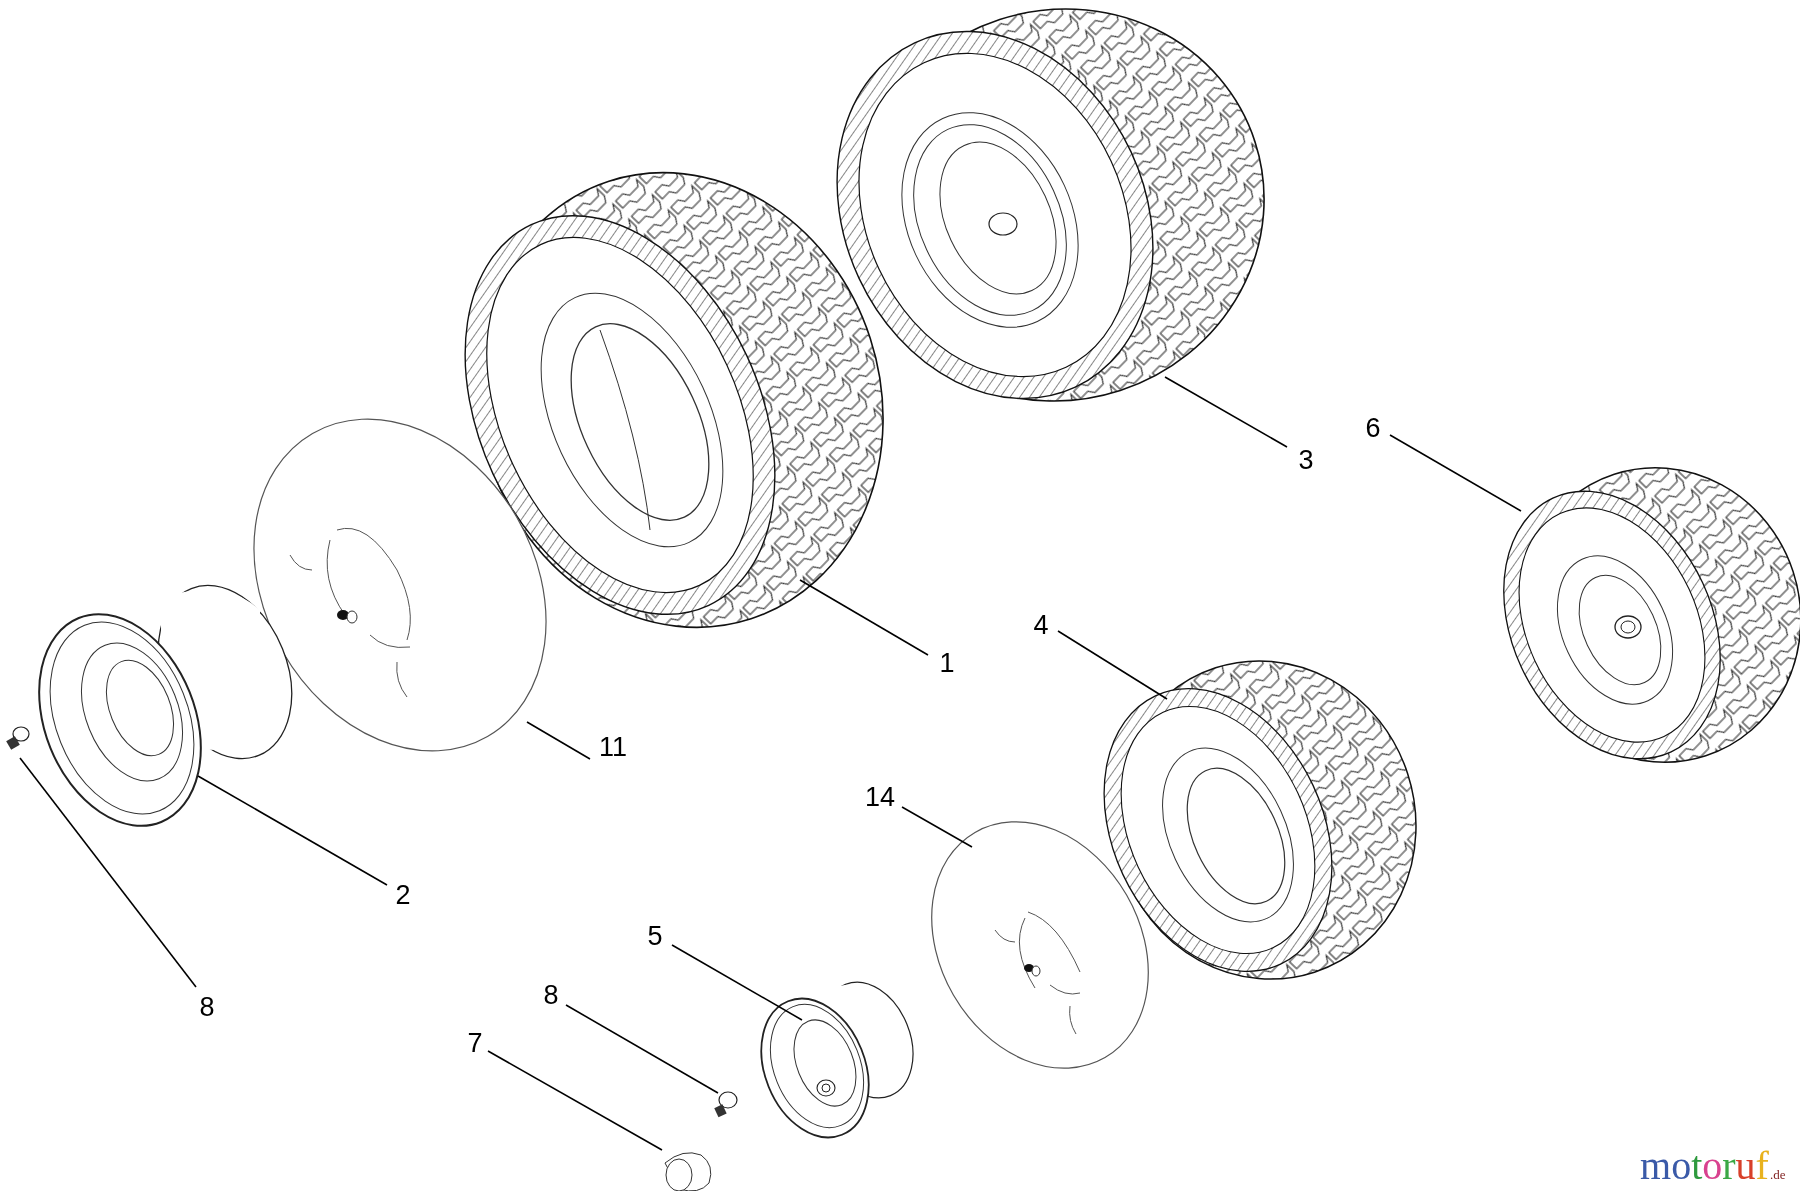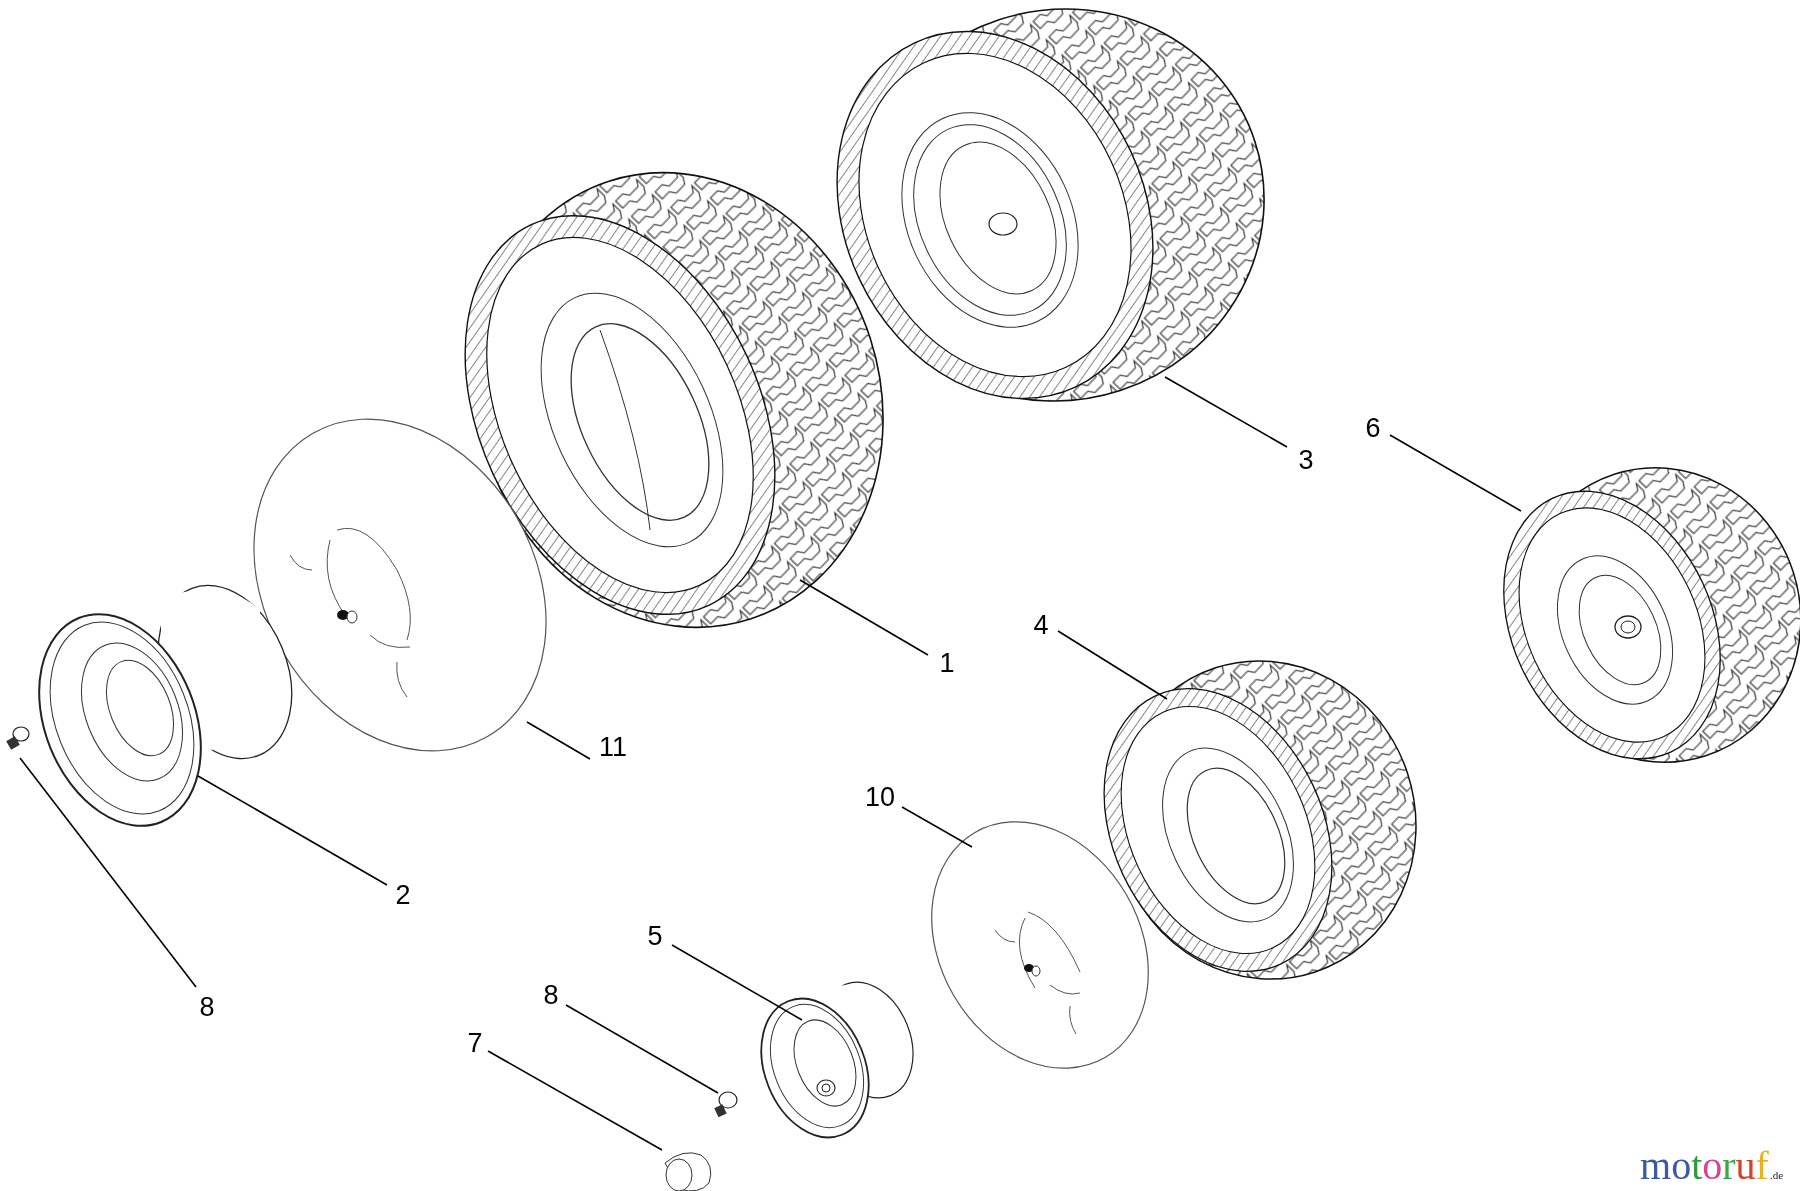--- a/index.html
+++ b/index.html
@@ -1,21 +1,21 @@
 <!DOCTYPE html>
 <html><head>
 <meta charset="utf-8">
 <style>
   html, body { margin: 0; padding: 0; background: #ffffff; }
   body { width: 1800px; height: 1191px; position: relative; overflow: hidden; font-family: "Liberation Sans", sans-serif; }
   #diagram { position: absolute; left: 0; top: 0; width: 1800px; height: 1191px; }
   .callout { position: absolute; font-family: "Liberation Sans", sans-serif; font-size: 27px; color: #000; line-height: 1; transform: translate(-50%, -50%); }
   .logo { position: absolute; left: 1640px; top: 1142px; font-family: "Liberation Serif", serif; font-size: 40px; letter-spacing: 0px; white-space: nowrap; }
   .logo span { display: inline-block; }
-  .logo .tld { font-size: 11px; color: #0f172a; margin-left: 1px; }
+  .logo .tld { font-size: 13px; color: #7f1d1d; margin-left: 1px; }
 </style>
 </head>
 <body>
 
 <svg id="diagram" viewBox="0 0 1800 1191" xmlns="http://www.w3.org/2000/svg">
   <defs>
     <pattern id="tread" width="34" height="22" patternUnits="userSpaceOnUse" patternTransform="rotate(-28)">
       <rect width="34" height="22" fill="#fff"></rect>
       <path d="M1 4 h10 l4 6 h12 l4 -6 v10 l-4 6 h-12 l-4 -6 h-10 z" fill="none" stroke="#222" stroke-width="1.1"></path>
     </pattern>
@@ -135,18 +135,18 @@
 
 <div class="callout" style="left:947px;top:663px;">1</div>
 <div class="callout" style="left:403px;top:895px;">2</div>
 <div class="callout" style="left:1306px;top:460px;">3</div>
 <div class="callout" style="left:1041px;top:625px;">4</div>
 <div class="callout" style="left:655px;top:936px;">5</div>
 <div class="callout" style="left:1373px;top:428px;">6</div>
 <div class="callout" style="left:475px;top:1043px;">7</div>
 <div class="callout" style="left:207px;top:1007px;">8</div>
 <div class="callout" style="left:551px;top:995px;">8</div>
-<div class="callout" style="left:880px;top:797px;">10</div>
+<div class="callout" style="left:880px;top:797px;">14</div>
 <div class="callout" style="left:613px;top:747px;">11</div>
 
 <div class="logo">
   <span style="color:#3a5aa8">m</span><span style="color:#3a5aa8">o</span><span style="color:#2e9a3e">t</span><span style="color:#d8428f">o</span><span style="color:#3aa845">r</span><span style="color:#d8402a">u</span><span style="color:#e8b21e">f</span><span class="tld">.de</span>
 </div>
 
 </body></html>

